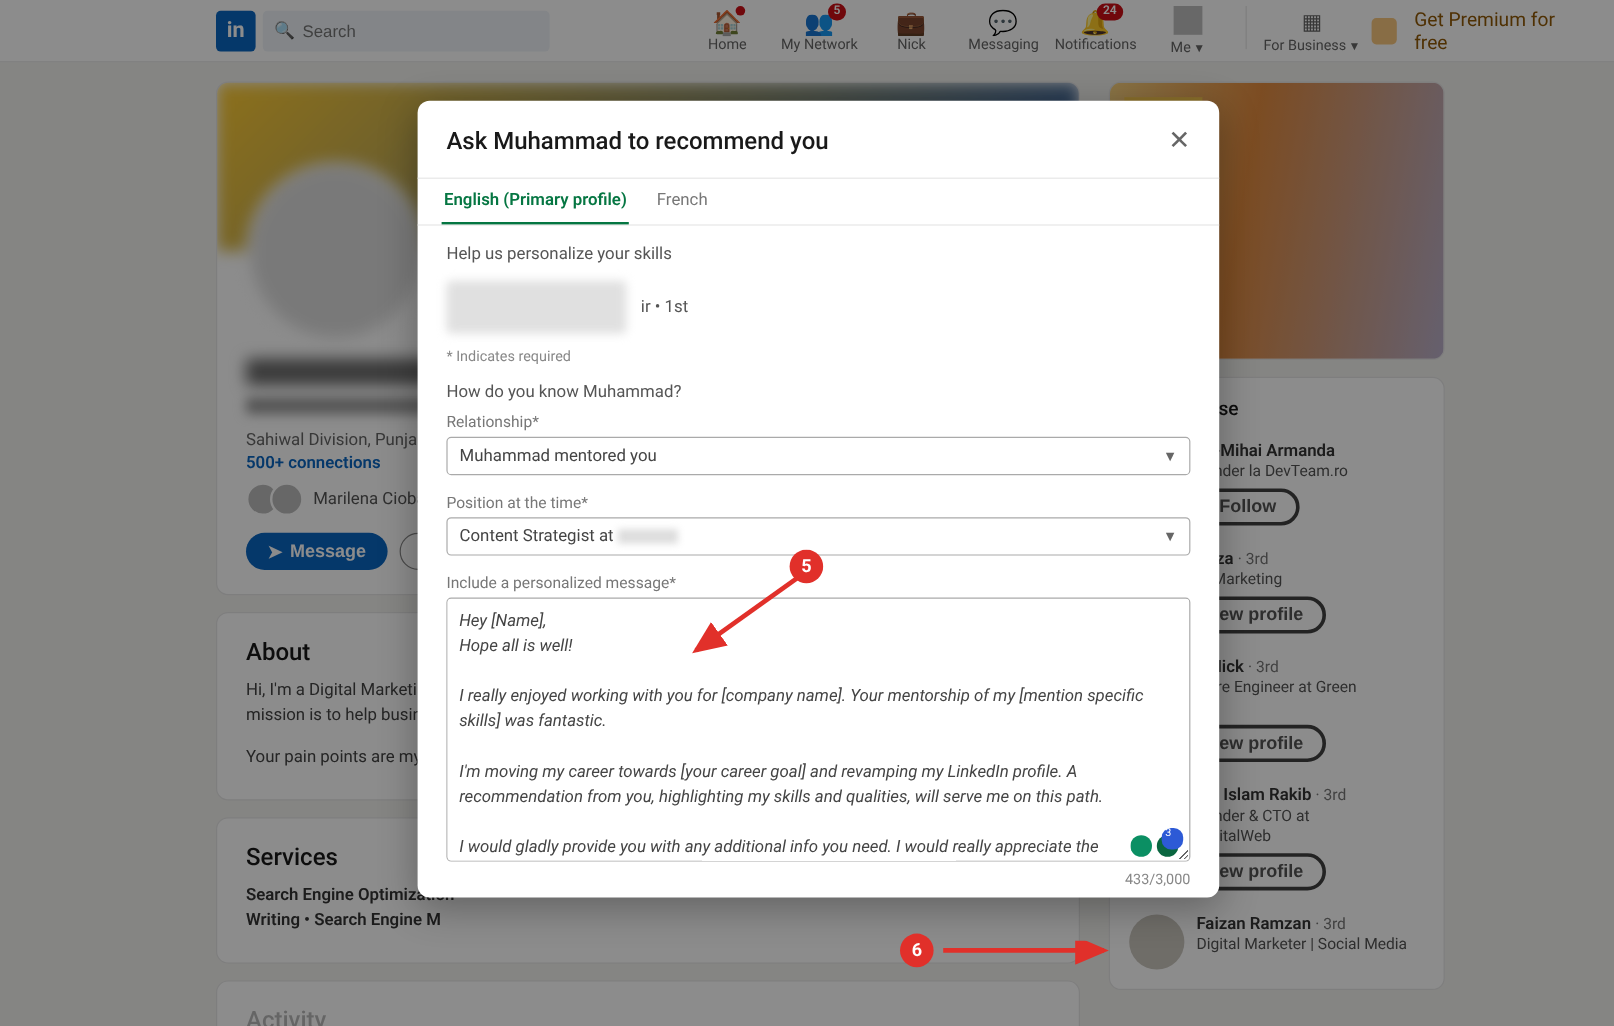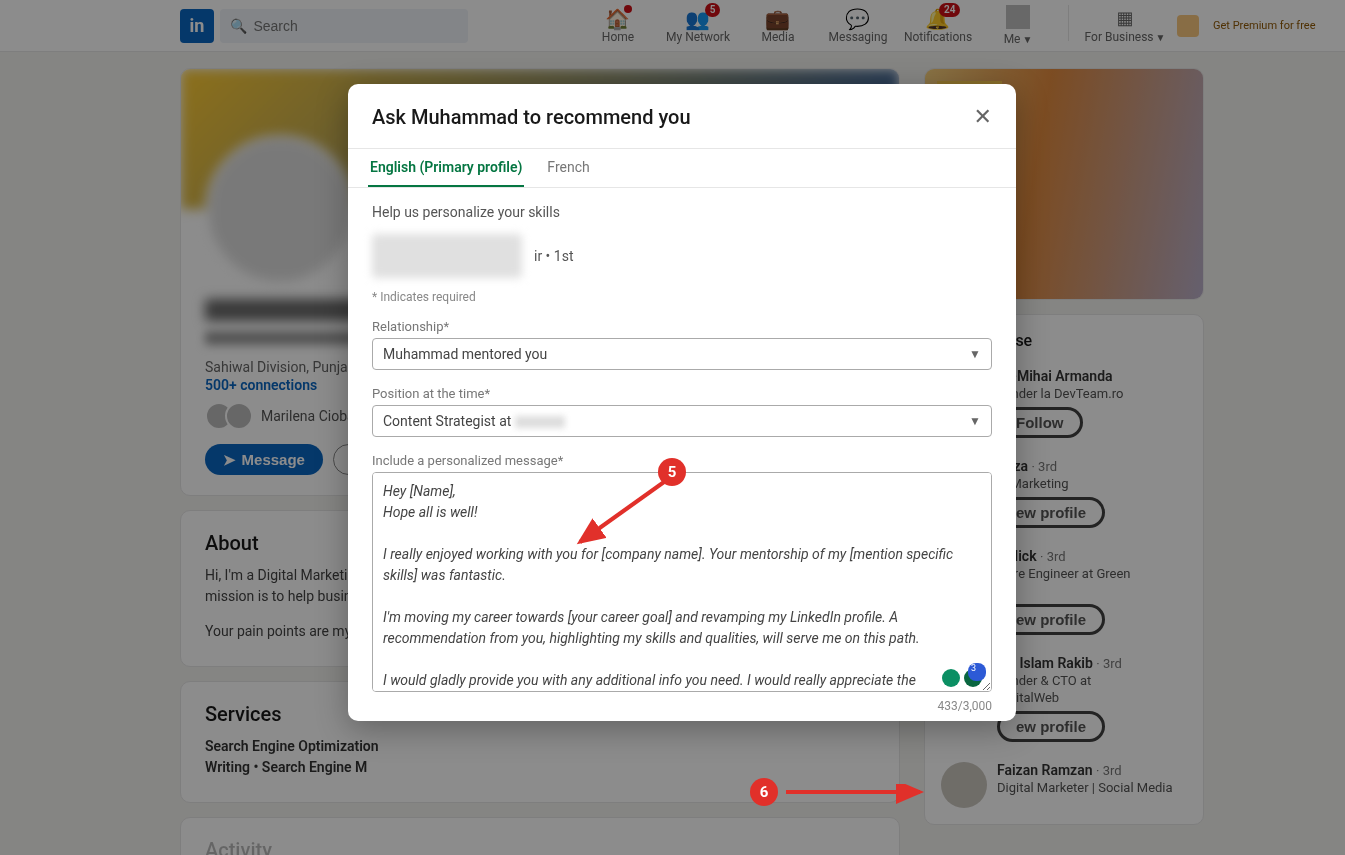--- a/index.html
+++ b/index.html
@@ -43,21 +43,21 @@
   .badge {
     position: absolute; top: -4px; right: -10px;
     background: #cc1016; color:#fff; font-size:10px; font-weight:600;
     border-radius: 10px; padding: 0 5px; line-height: 14px;
   }
   .nav-divider { width:1px; height: 36px; background:#e6e6e6; margin: 0 10px; }
   .me-avatar {
     width: 24px; height: 24px; background: #bdbdbd; margin-bottom: 2px;
   }
   .caret { font-size: 10px; margin-left: 2px; }
-  .premium-link { font-size: 11px; color: #915907; margin-left: 8px; cursor:pointer; }
+  .premium-link { font-size: 16px; color: #915907; margin-left: 8px; cursor:pointer; }
   .premium-icon {
     width: 22px; height: 22px; background: #f8c77e; border-radius: 4px; margin-right: 6px;
   }
   .business-wrap { display:flex; align-items:center; color:#666; font-size:12px; cursor:pointer; }
   .grid-icon { font-size: 18px; margin-bottom: 2px; display:flex; flex-direction:column; align-items:center;}
 
   
   .page {
     display: flex; gap: 24px; padding: 16px 0 0 180px;
     filter: none;
@@ -194,21 +194,21 @@
       <div class="label">Home</div>
     </div>
     <div class="nav-item">
       <div class="icon-slot"><span>👥</span>
         <span class="badge">5</span>
       </div>
       <div class="label">My Network</div>
     </div>
     <div class="nav-item">
       <div class="icon-slot"><span>💼</span></div>
-      <div class="label">Media</div>
+      <div class="label">Nick</div>
     </div>
     <div class="nav-item">
       <div class="icon-slot"><span>💬</span></div>
       <div class="label">Messaging</div>
     </div>
     <div class="nav-item">
       <div class="icon-slot"><span>🔔</span>
         <span class="badge">24</span>
       </div>
       <div class="label">Notifications</div>
@@ -353,20 +353,21 @@
     <div class="modal-tab active">English (Primary profile)</div>
     <div class="modal-tab">French</div>
   </div>
   <div class="modal-body">
     <div class="help-text">Help us personalize your skills</div>
     <div class="user-chip">
       <div class="thumb"></div>
       <span>ir • 1st</span>
     </div>
     <div class="required-note">* Indicates required</div>
+    <div class="q-label">How do you know Muhammad?</div>
 
     <div class="field-label">Relationship*</div>
     <div class="select-field">
       <span>Muhammad mentored you</span>
       <span class="select-caret">▼</span>
     </div>
 
     <div class="field-label">Position at the time*</div>
     <div class="select-field">
       <span>

